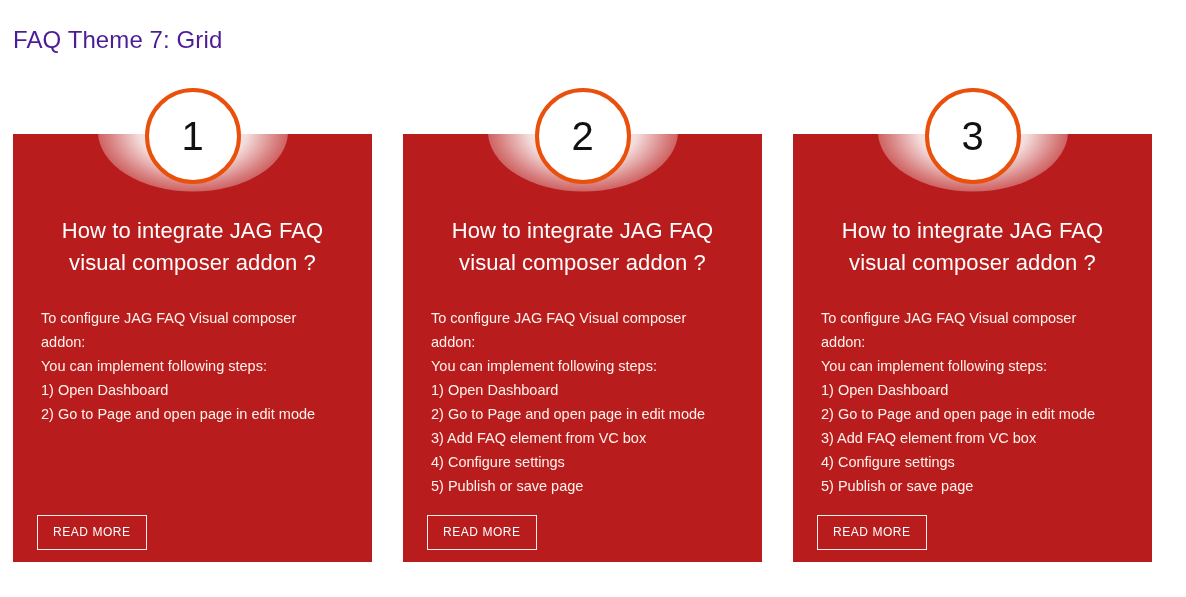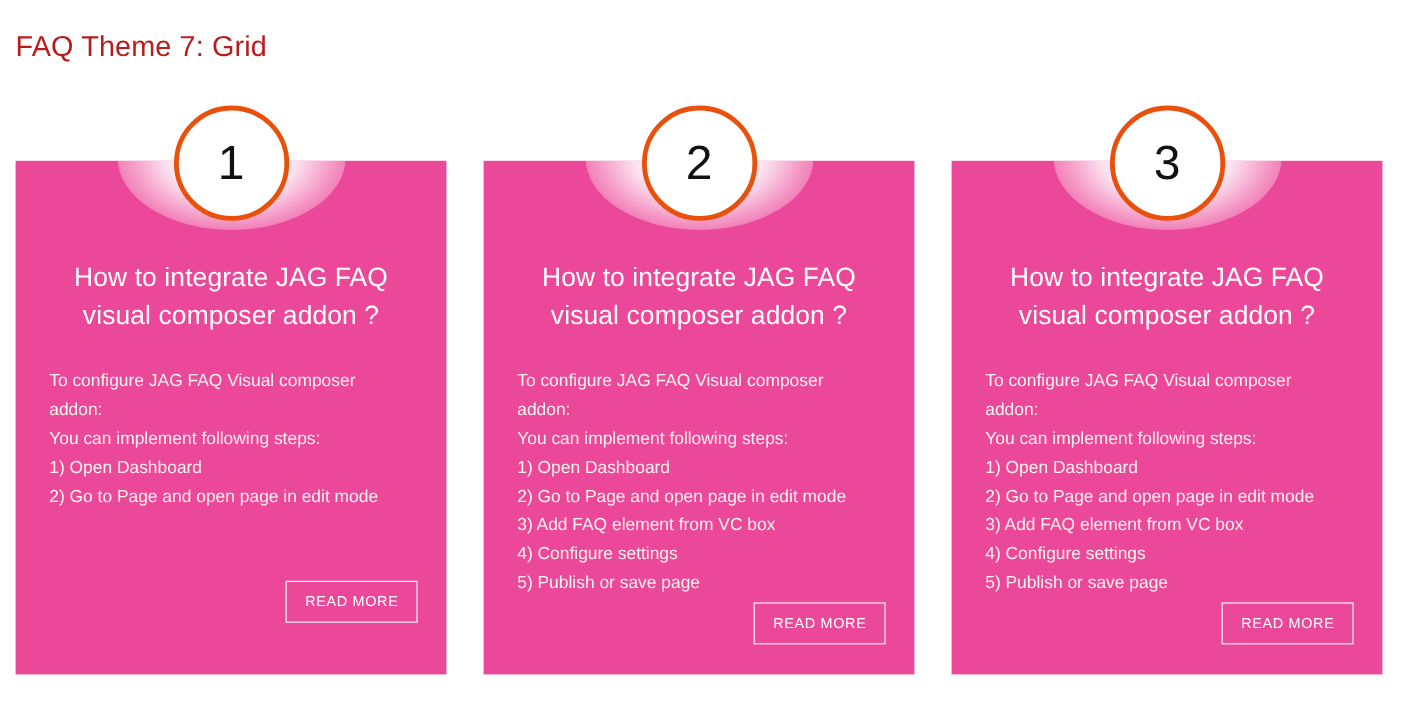--- a/index.html
+++ b/index.html
@@ -18,21 +18,21 @@
   }
 
   
   .page-title {
     position: absolute;
     left: 13px;
     top: 9px;
     font-size: 24px;
     font-weight: 400;
     line-height: 30px;
-    color: #b91c1c;
+    color: #4c1d95;
     letter-spacing: 0.1px;
     white-space: nowrap;
   }
 
   
   .faq-grid {
     position: absolute;
     left: 13px;
     top: 88px;
     width: 1139px;
@@ -48,21 +48,21 @@
     height: 474px;            
     flex: 0 0 359px;
     padding-top: 46px;        
     box-sizing: border-box;
   }
 
   .faq-card-body {
     position: relative;
     width: 359px;
     height: 428px;            
-    background: #ec4899;
+    background: #b91c1c;
     box-sizing: border-box;
     overflow: hidden;
   }
 
   
   .faq-card-glow {
     position: absolute;
     left: 50%;
     top: 0;
     width: 190px;
@@ -136,23 +136,23 @@
   .faq-answer-line {
     display: block;
     white-space: nowrap;
   }
   .faq-answer-line.wrap-indent {
     white-space: normal;
   }
 
   .faq-footer {
     margin-top: auto;
-    padding-bottom: 43px;
-    display: flex;
-    justify-content: flex-end;
+    padding-bottom: 12px;
+    display: flex;
+    justify-content: flex-start;
   }
 
   .read-more-button {
     display: inline-block;
     border: 1px solid rgba(255,255,255,0.92);
     background: transparent;
     color: #ffffff;
     font-size: 12px;
     line-height: 12px;
     letter-spacing: 0.55px;

